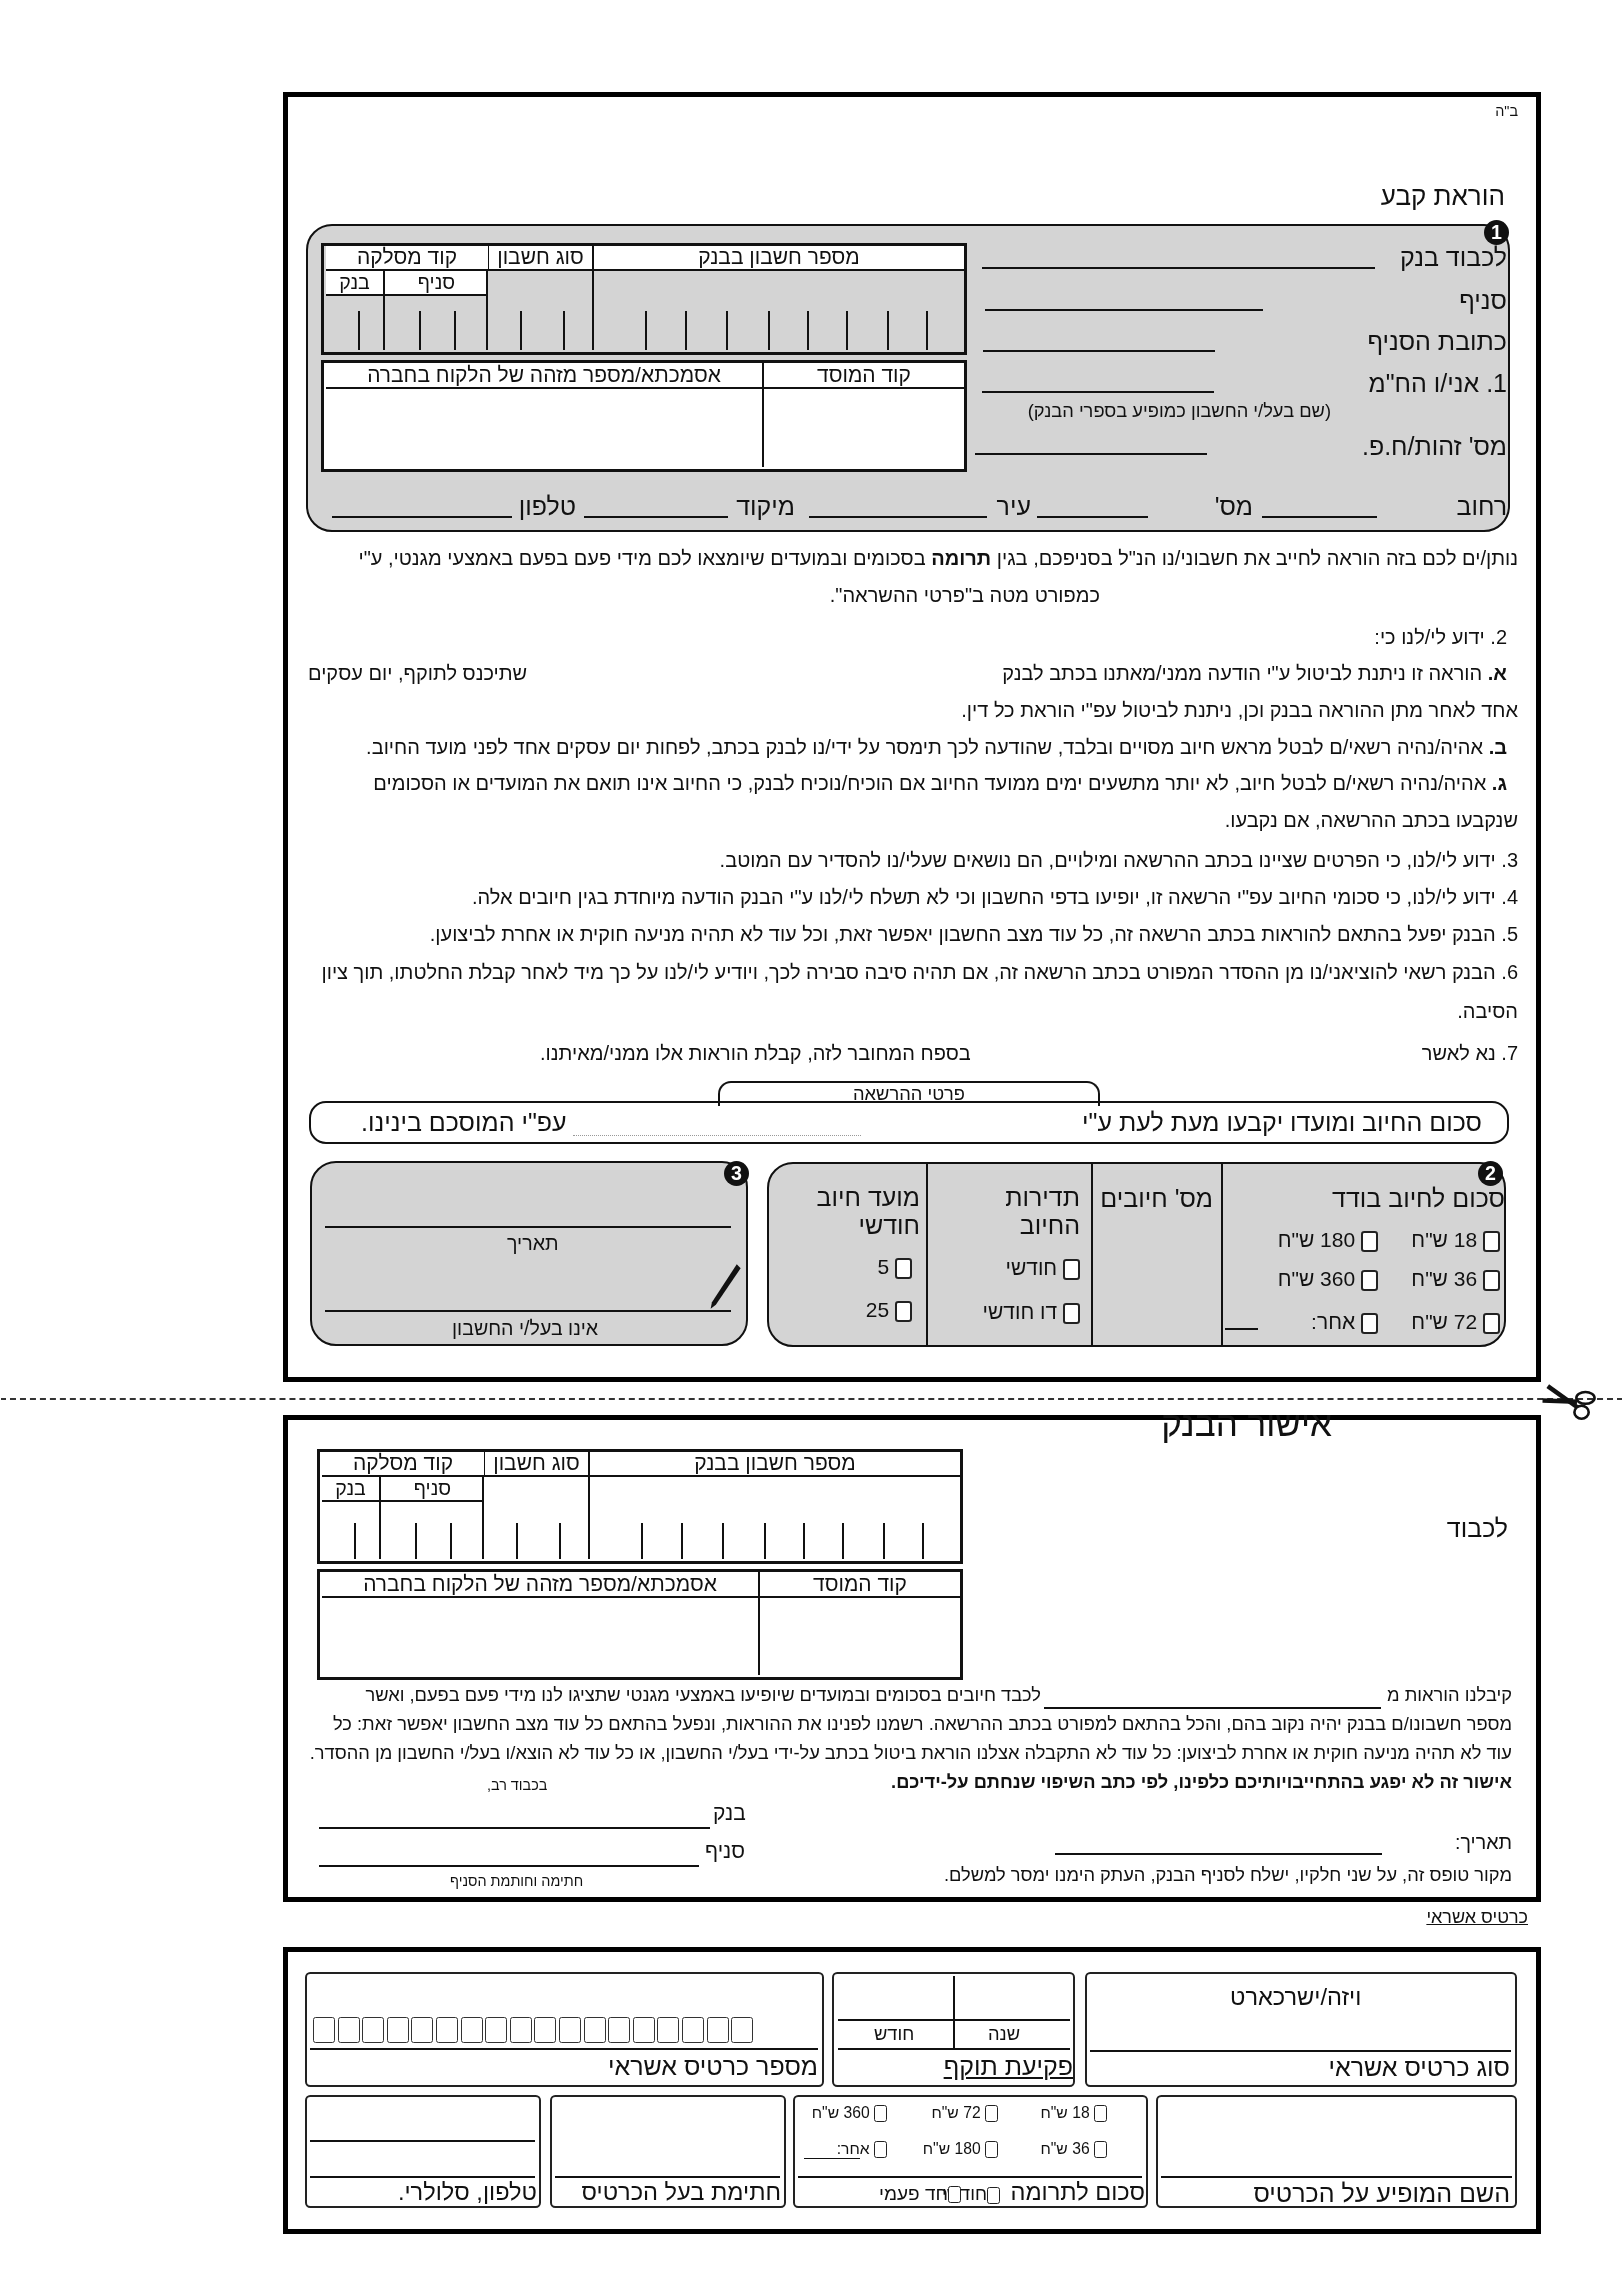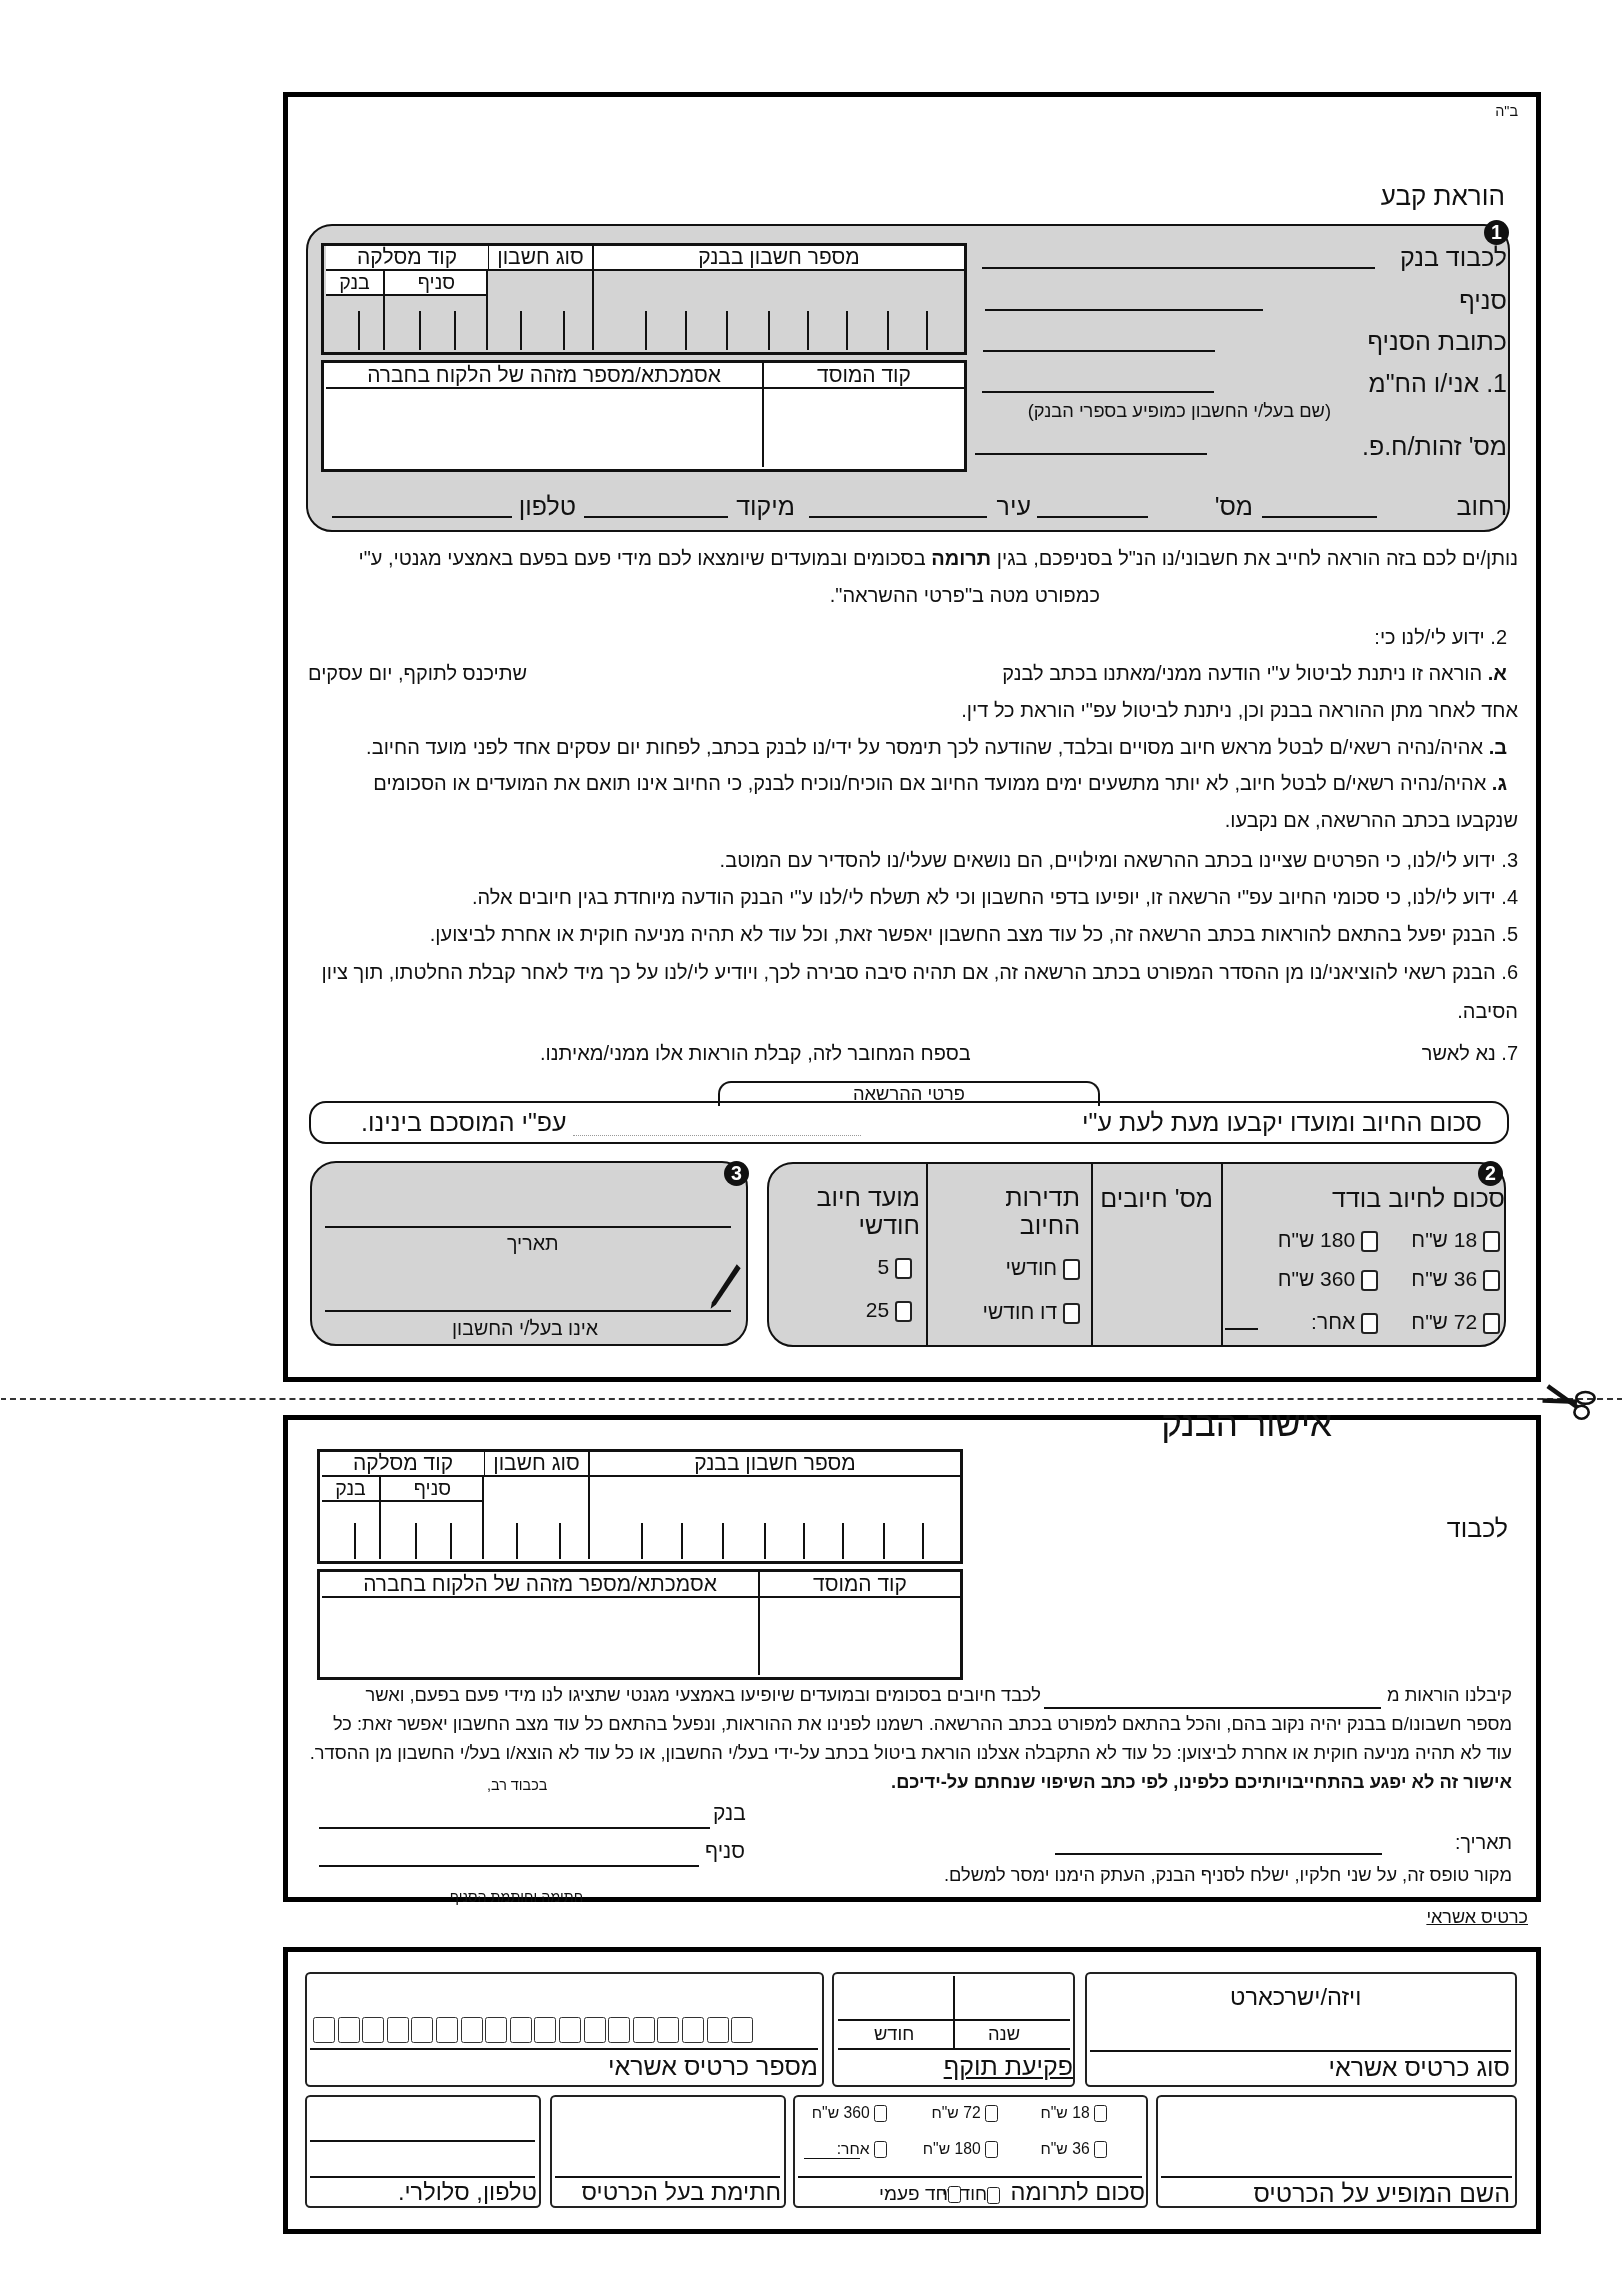--- a/index.html
+++ b/index.html
@@ -199,21 +199,21 @@
 <div class="line" style="left:1044px;top:1707px;width:337px;"></div>
 <div class="txt" style="right:582px;top:1684px;font-size:18.3px;">לכבד חיובים בסכומים ובמועדים  שיופיעו  באמצעי מגנטי שתציגו לנו מידי פעם בפעם, ואשר</div>
 <div class="txt" style="right:111px;top:1713px;font-size:18.3px;">מספר חשבונו/ם בבנק יהיה נקוב בהם,  והכל  בהתאם  למפורט בכתב ההרשאה. רשמנו לפנינו את ההוראות, ונפעל בהתאם כל עוד מצב החשבון יאפשר זאת: כל</div>
 <div class="txt" style="right:111px;top:1742px;font-size:18.3px;">עוד לא תהיה מניעה חוקית או אחרת לביצוען: כל עוד לא התקבלה אצלנו הוראת ביטול בכתב על-ידי בעל/י החשבון, או כל עוד לא הוצא/ו בעל/י החשבון מן ההסדר.</div>
 <div class="txt" style="right:111px;top:1771px;font-size:18.3px;font-weight:bold;">אישור זה לא יפגע בהתחייבויותיכם כלפינו, לפי כתב השיפוי שנחתם על-ידיכם.</div>
 <div class="txt" style="left:487px;top:1777px;font-size:14.4px;">בכבוד רב,</div>
 <div class="txt" style="left:713px;top:1801px;font-size:21px;">בנק</div>
 <div class="line" style="left:319px;top:1827px;width:391px;"></div>
 <div class="txt" style="left:705px;top:1839px;font-size:21px;">סניף</div>
 <div class="line" style="left:319px;top:1865px;width:380px;"></div>
-<div class="txt" style="left:450px;top:1873px;font-size:14.4px;margin-top:16px;">חתימה וחותמת הסניף</div>
+<div class="txt" style="left:450px;top:1873px;font-size:14.4px;">חתימה וחותמת הסניף</div>
 <div class="txt" style="right:111px;top:1831px;font-size:19.6px;">תאריך:</div>
 <div class="line" style="left:1055px;top:1853px;width:327px;"></div>
 <div class="txt" style="right:111px;top:1864px;font-size:18.3px;">מקור טופס זה, על שני חלקיו, ישלח לסניף הבנק, העתק הימנו ימסר למשלם.</div>
 
 <div class="txt" style="right:95px;top:1907px;font-size:18px;text-decoration:underline;">כרטיס אשראי</div>
 <div class="frame" style="left:283px;top:1947px;width:1258px;height:287px;"></div>
 
 <div class="cardbox" style="left:1085px;top:1972px;width:432px;height:115px;"></div>
 <div class="txt" style="left:1230px;top:1984px;font-size:23.6px;">ויזה/ישרכארט</div>
 <div class="line" style="left:1090px;top:2050px;width:421px;"></div>

